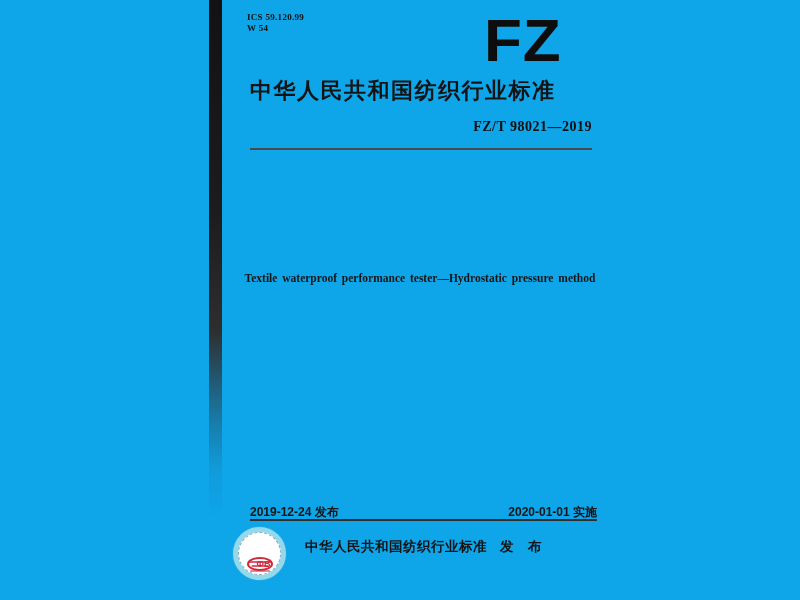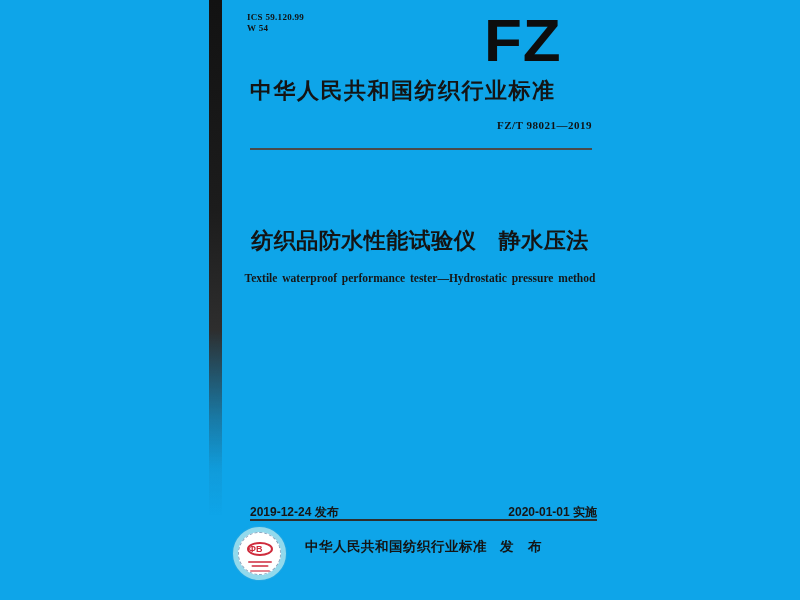--- a/index.html
+++ b/index.html
@@ -34,21 +34,21 @@
   }
   .std-heading{
     position:absolute;left:250px;top:76px;width:344px;
     font-size:22px;font-weight:bold;letter-spacing:1.5px;
     white-space:nowrap;text-align:left;color:#141414;
   }
   .std-number{
     position:absolute;left:250px;top:119px;width:342px;
     text-align:right;
     font-family:"Liberation Serif","DejaVu Serif",serif;
-    font-weight:bold;font-size:11px;letter-spacing:0.5px;color:#111;
+    font-weight:bold;font-size:14px;letter-spacing:0.5px;color:#111;
   }
   .rule-top{
     position:absolute;left:250px;top:148px;width:342px;height:2px;
     background:#4a4a4a;
   }
   .title-cn{
     position:absolute;left:220px;top:226px;width:400px;
     text-align:center;font-size:22px;font-weight:bold;
     letter-spacing:0.5px;white-space:nowrap;color:#141414;
   }
@@ -78,25 +78,25 @@
     position:absolute;left:233px;top:527px;width:53px;height:53px;
     box-sizing:border-box;border-radius:50%;
     background:#ffffff;border:5px solid #92d9ec;
     box-shadow:0 0 2px rgba(110,185,215,0.65);
   }
   .seal-ring-text{
     position:absolute;inset:0px;border-radius:50%;
     border:1px dashed rgba(35,80,130,0.55);
   }
   .seal-emblem{
-    position:absolute;left:50%;top:10px;transform:translateX(-50%);
+    position:absolute;left:50%;top:25px;transform:translateX(-50%);
     width:26px;height:14px;box-sizing:border-box;
     border:2px solid #cf2b3c;border-radius:50%;
     color:#cf2b3c;font-weight:bold;font-size:9px;line-height:10px;
-    text-align:left;overflow:hidden;
+    text-align:right;overflow:hidden;
   }
   .seal-line{
     position:absolute;left:50%;transform:translateX(-50%);
     height:2px;border-radius:1px;background:rgba(205,40,60,0.75);
   }
   .seal-line.l1{top:29px;width:24px;}
   .seal-line.l2{top:33px;width:17px;}
   .seal-line.l3{top:38px;width:20px;background:rgba(205,40,60,0.55);}
 </style>
 </head>
@@ -112,21 +112,20 @@
   </div>
 
   <div class="fz-logo">FZ</div>
 
   <div class="std-heading">中华人民共和国纺织行业标准</div>
 
   <div class="std-number">FZ/T 98021—2019</div>
 
   <div class="rule-top"></div>
 
-  <div class="title-cn">纺织品防水性能试验仪　静水压法</div>
 
   <div class="title-en">Textile waterproof performance tester—Hydrostatic pressure method</div>
 
   <div class="dates-row">
     <span>2019-12-24 发布</span>
     <span>2020-01-01 实施</span>
   </div>
 
   <div class="rule-bottom"></div>
 

